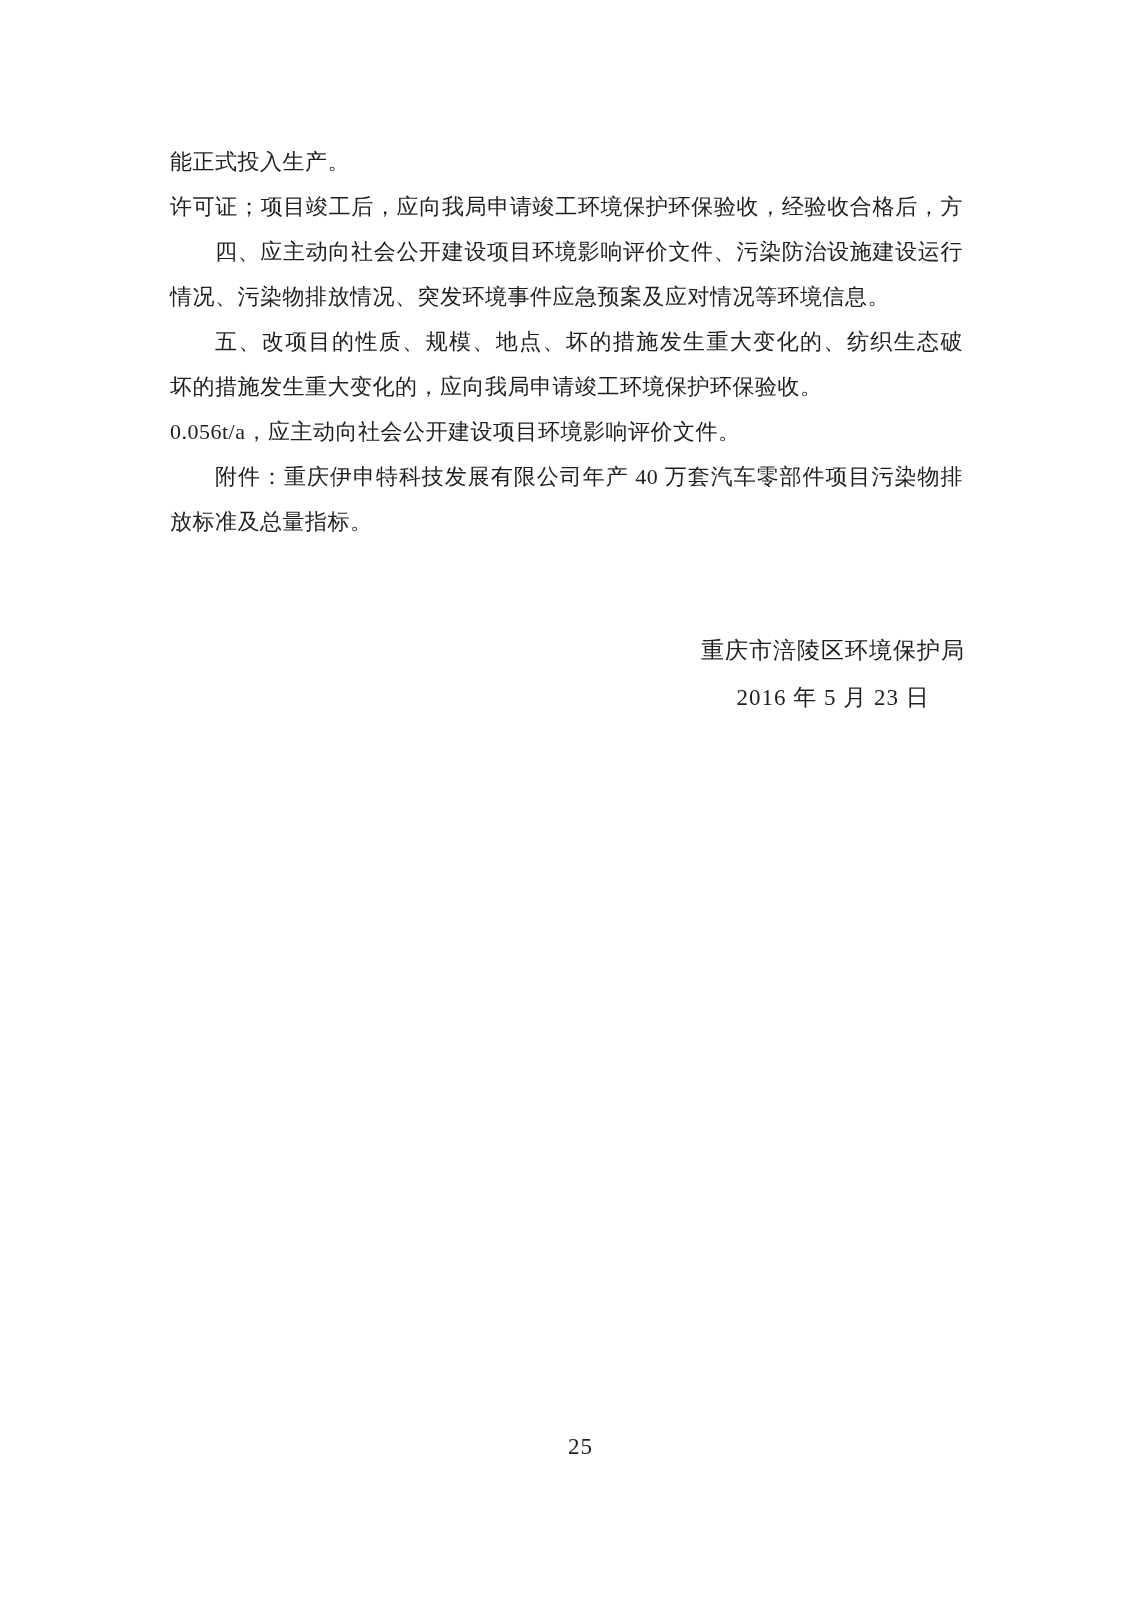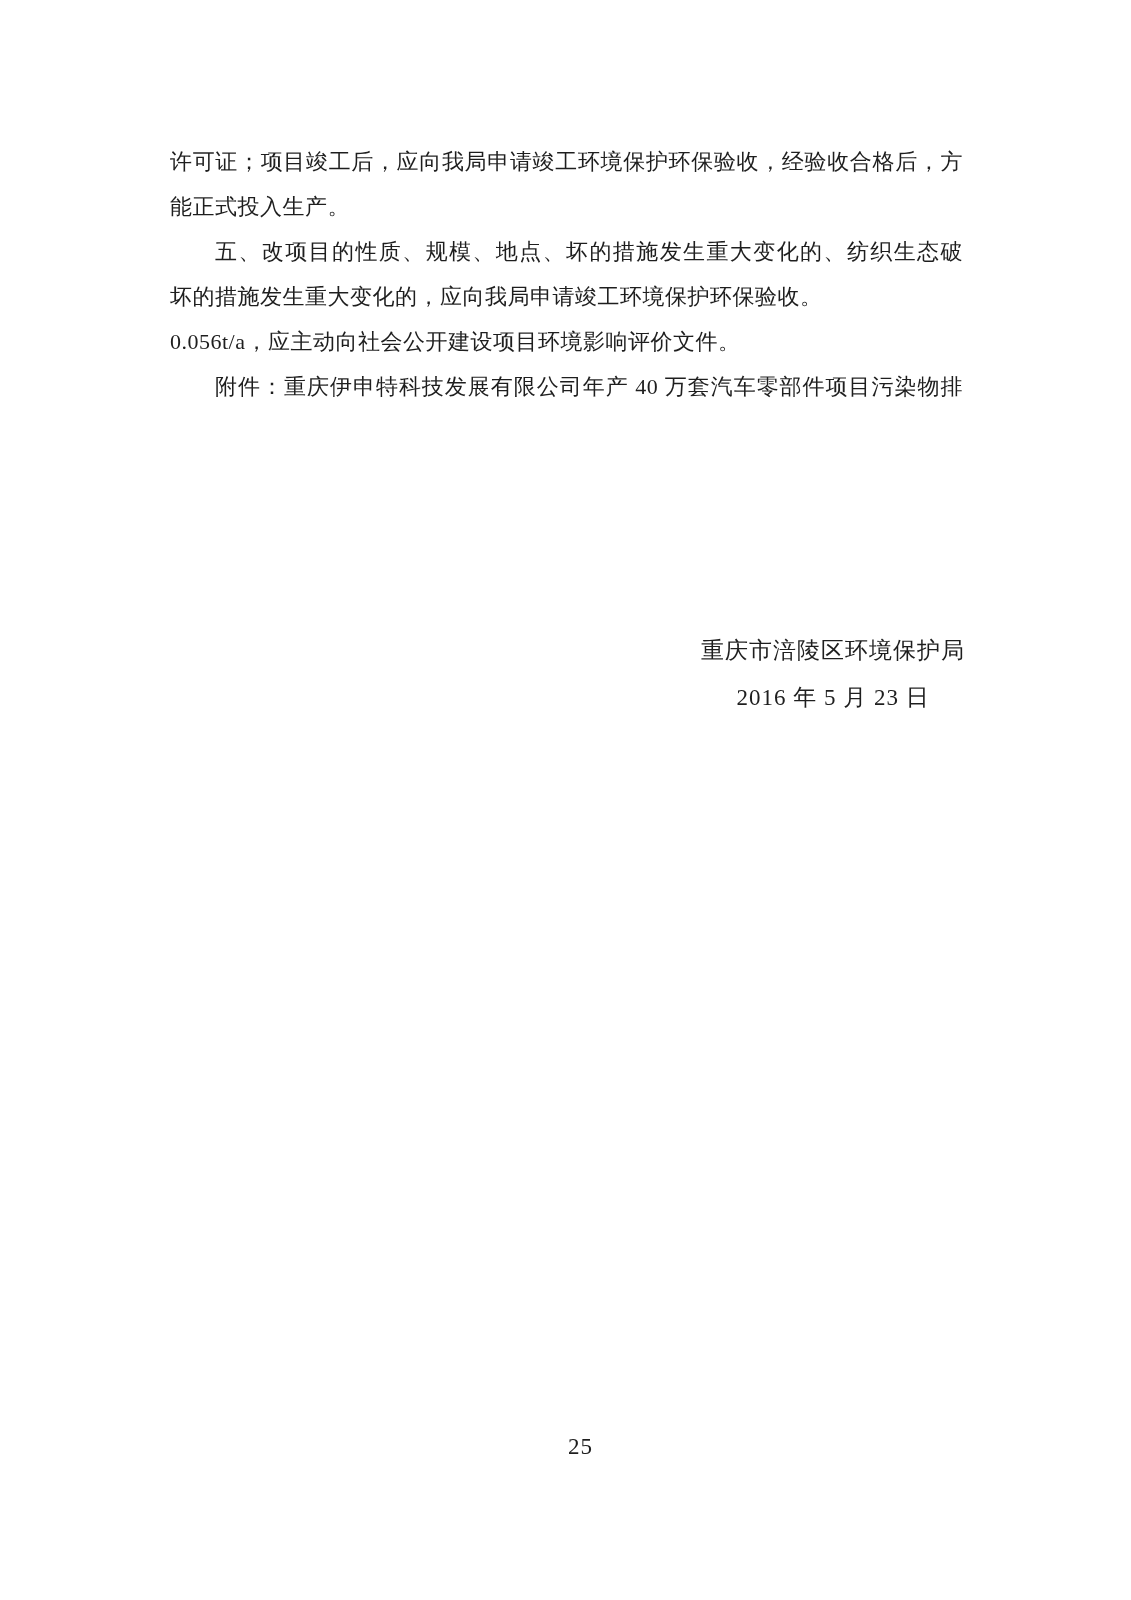--- a/index.html
+++ b/index.html
@@ -59,32 +59,37 @@
     letter-spacing: 1px;
   }
 </style>
 </head>
 <body>
 
 <div class="page" style="background: rgb(255, 255, 255); color: rgb(30, 30, 30);">
 
   <div class="body-text" id="body-text">
       <div class="para">
+        <div class="line last">能正式投入生产。</div>
         <div class="line full">许可证；项目竣工后，应向我局申请竣工环境保护环保验收，经验收合格后，方</div>
-        <div class="line last">能正式投入生产。</div>
+      </div>
+      <div class="para">
+        <div class="line full indent">四、应主动向社会公开建设项目环境影响评价文件、污染防治设施建设运行</div>
+        <div class="line last">情况、污染物排放情况、突发环境事件应急预案及应对情况等环境信息。</div>
       </div>
       <div class="para">
         <div class="line full indent">五、改项目的性质、规模、地点、坏的措施发生重大变化的、纺织生态破</div>
         <div class="line last">坏的措施发生重大变化的，应向我局申请竣工环境保护环保验收。</div>
       </div>
       <div class="para">
         <div class="line last">0.056t/a，应主动向社会公开建设项目环境影响评价文件。</div>
       </div>
       <div class="para">
         <div class="line full indent">附件：重庆伊申特科技发展有限公司年产 40 万套汽车零部件项目污染物排</div>
+        <div class="line last">放标准及总量指标。</div>
       </div>
     </div>
 
   <div class="signature">
     <div class="sig-line">重庆市涪陵区环境保护局</div>
     <div class="sig-line">2016 年 5 月 23 日</div>
   </div>
 
   <div class="page-number">25</div>
 

